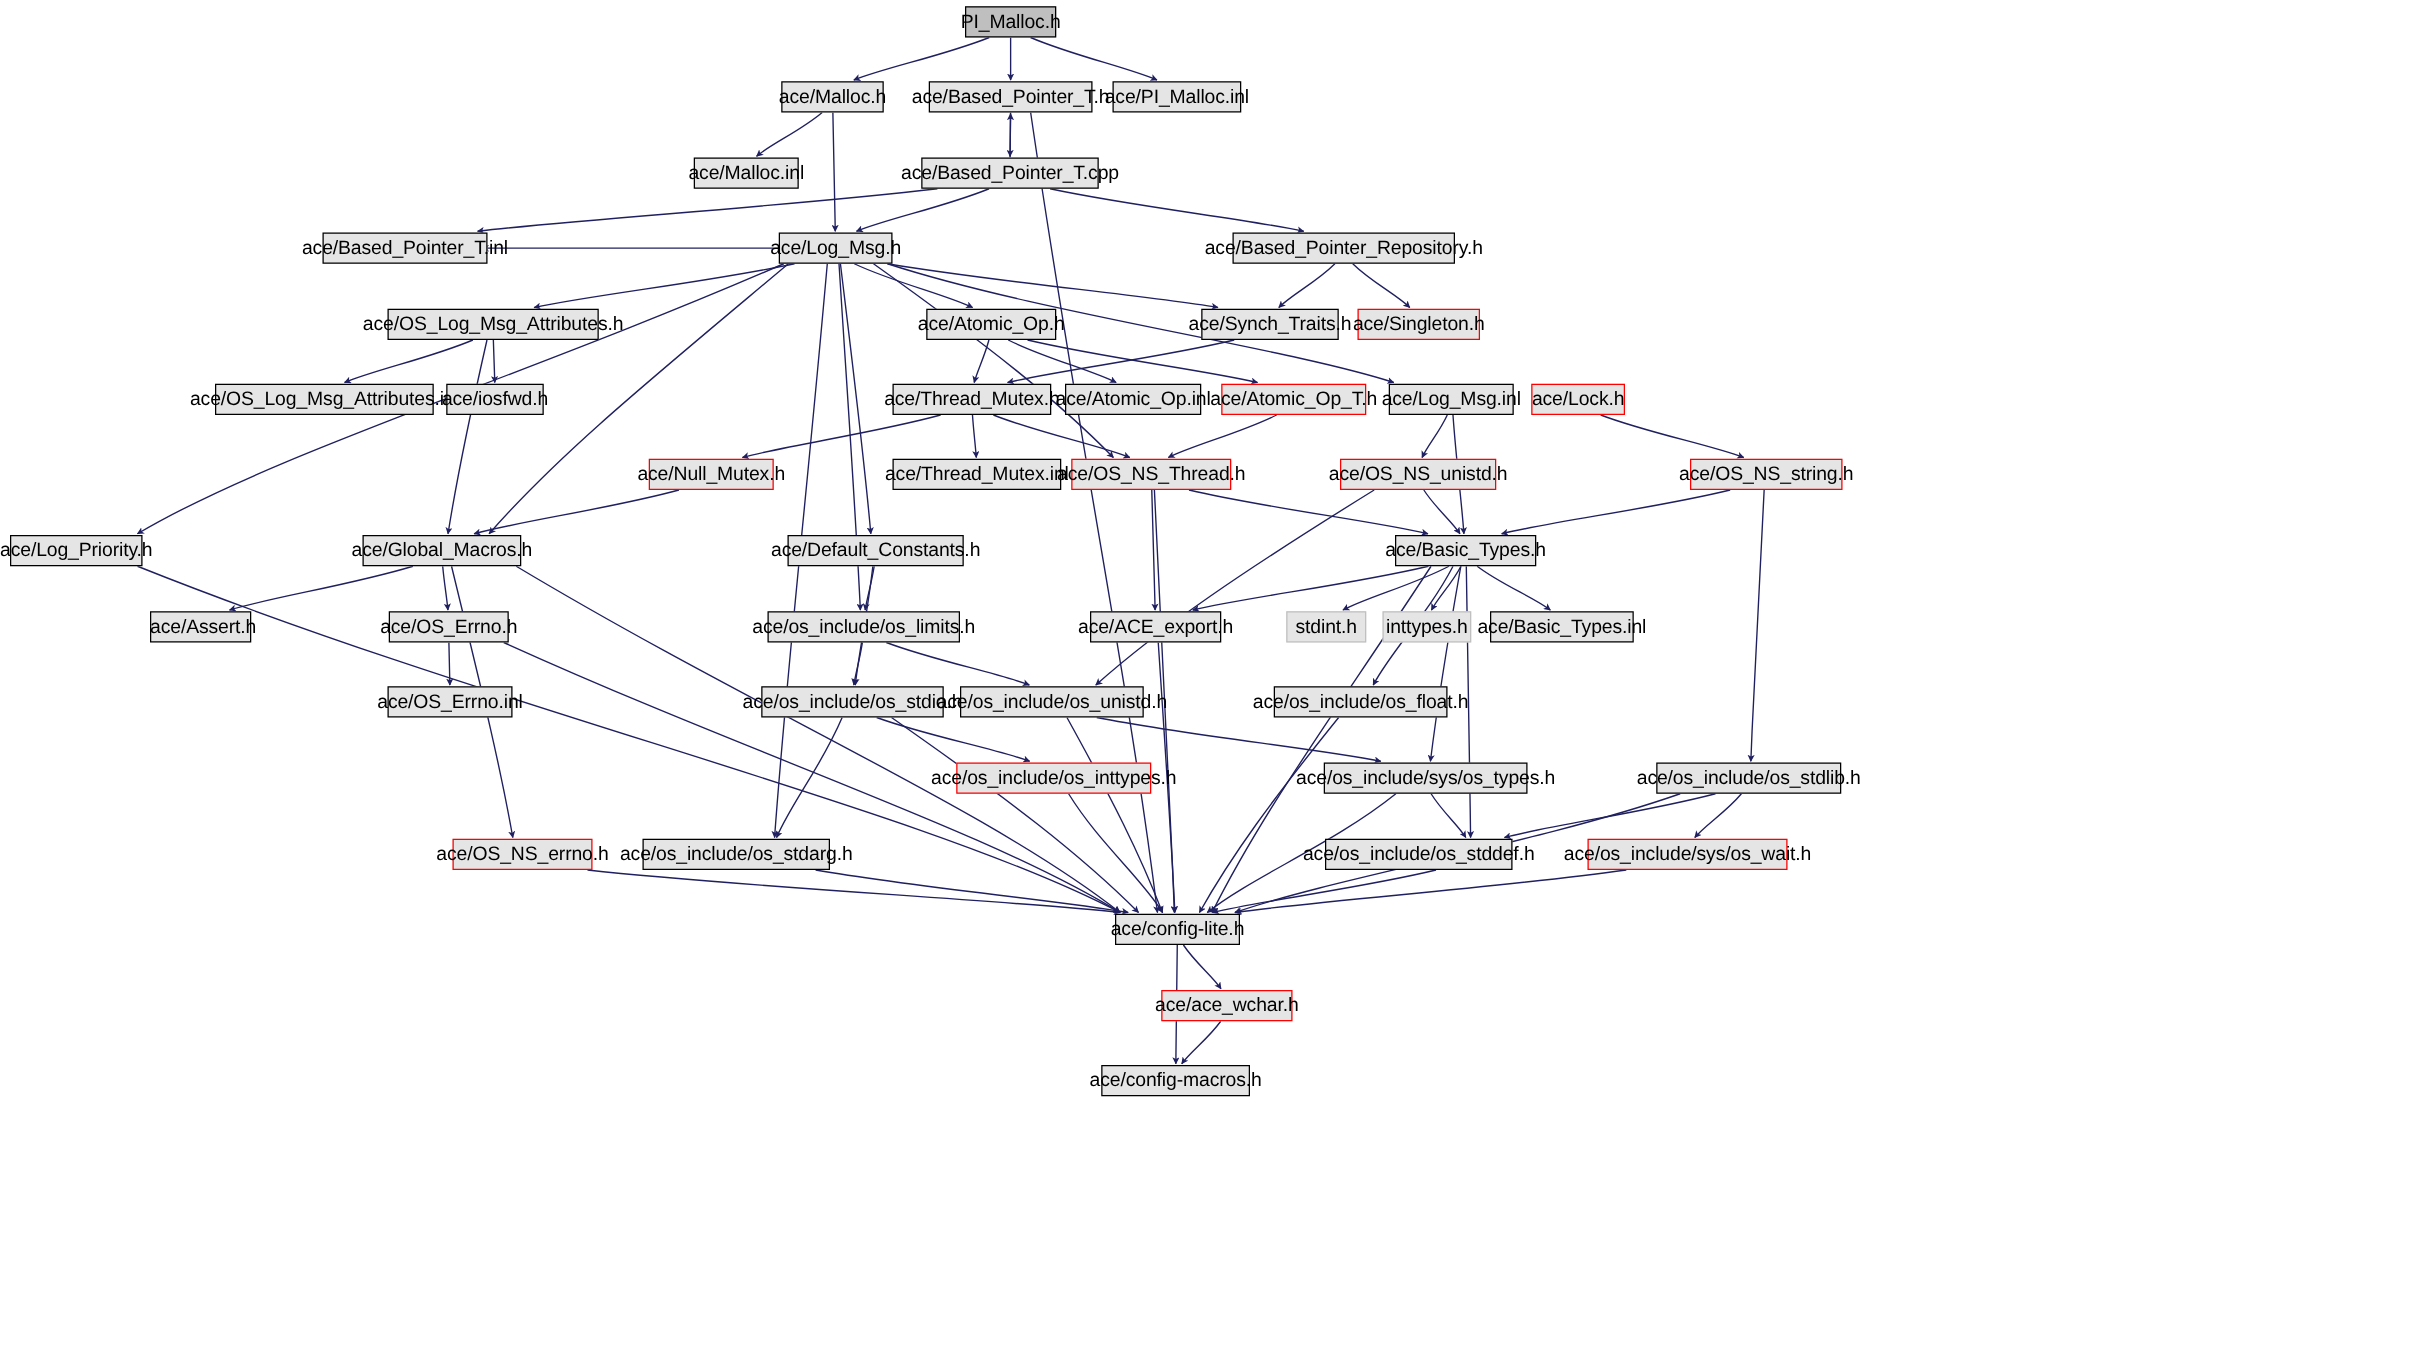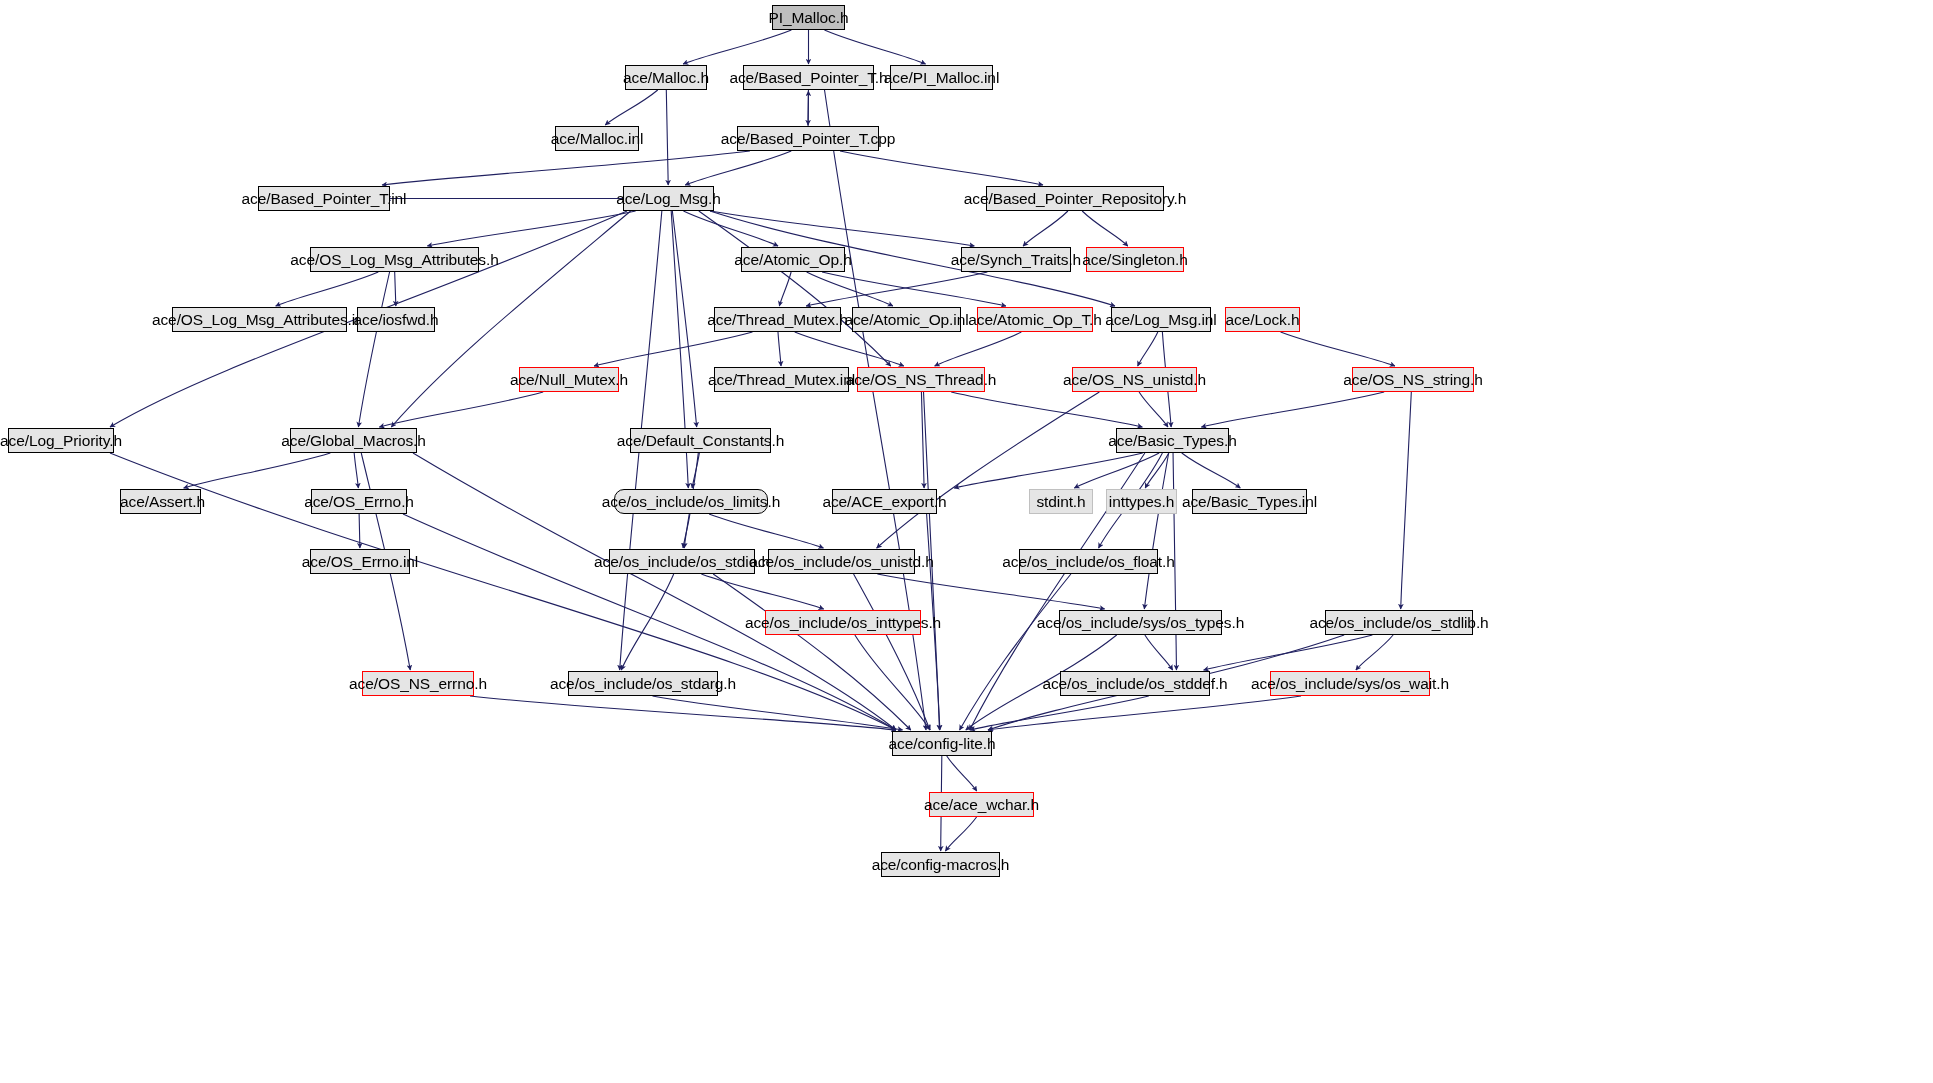--- a/index.html
+++ b/index.html
@@ -217,24 +217,24 @@
       </div>
       <div class="node" style="left: 1116px; top: 428px; width: 113px;">
         <span>ace/Basic_Types.h</span>
       </div>
       <div class="node" style="left: 120px; top: 489px; width: 81px; padding-left: 11px;">
         <span>ace/Assert.h</span>
       </div>
       <div class="node" style="left: 311px; top: 489px; width: 96px;">
         <span>ace/OS_Errno.h</span>
       </div>
-      <div class="node" style="left: 614px; top: 489px; width: 154px; border-radius: 10px;">
+      <div class="node" style="left: 614px; top: 489px; width: 154px;">
         <span>ace/os_include/os_limits.h</span>
       </div>
-      <div class="node" style="left: 832px; top: 489px; width: 105px; justify-content: center;">
+      <div class="node" style="left: 872px; top: 489px; width: 105px; justify-content: center;">
         <span>ace/ACE_export.h</span>
       </div>
       <div class="node sys" style="left: 1029px; top: 489px; width: 64px;">
         <span>stdint.h</span>
       </div>
       <div class="node sys" style="left: 1106px; top: 489px; width: 71px;">
         <span>inttypes.h</span>
       </div>
       <div class="node" style="left: 1192px; top: 489px; width: 115px;">
         <span>ace/Basic_Types.inl</span>
@@ -256,21 +256,21 @@
       </div>
       <div class="node" style="left: 1059px; top: 610px; width: 163px;">
         <span>ace/os_include/sys/os_types.h</span>
       </div>
       <div class="node" style="left: 1325px; top: 610px; width: 148px;">
         <span>ace/os_include/os_stdlib.h</span>
       </div>
       <div class="node red" style="left: 362px; top: 671px; width: 112px;">
         <span>ace/OS_NS_errno.h</span>
       </div>
-      <div class="node" style="left: 568px; top: 671px; width: 150px;">
+      <div class="node" style="left: 514px; top: 671px; width: 150px;">
         <span>ace/os_include/os_stdarg.h</span>
       </div>
       <div class="node" style="left: 1060px; top: 671px; width: 150px;">
         <span>ace/os_include/os_stddef.h</span>
       </div>
       <div class="node red" style="left: 1270px; top: 671px; width: 160px;">
         <span>ace/os_include/sys/os_wait.h</span>
       </div>
       <div class="node" style="left: 892px; top: 731px; width: 100px;">
         <span>ace/config-lite.h</span>

